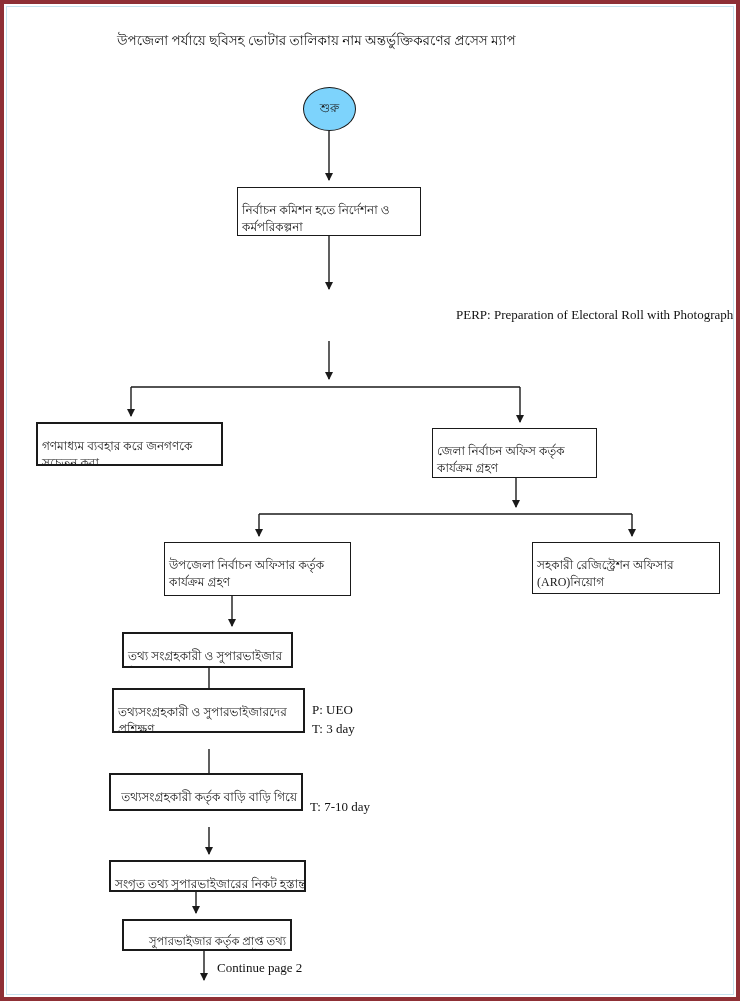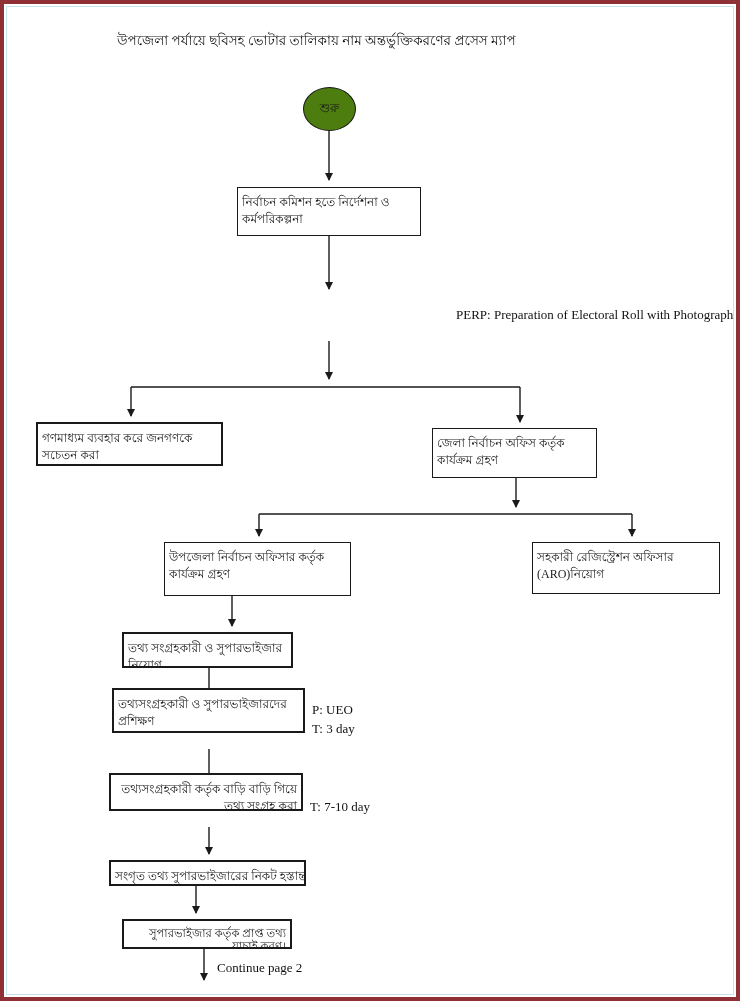--- a/index.html
+++ b/index.html
@@ -19,28 +19,28 @@
     pointer-events:none;
   }
   .title {
     position:absolute; left:113px; top:26px; width:420px;
     font-size:13.5px; color:#111;
   }
   .terminator {
     position:absolute; left:299px; top:83px; width:53px; height:44px;
     border:1px solid #1a1a1a; border-radius:50%;
     display:flex; align-items:center; justify-content:center;
-    font-size:12px; background:#4d7c0f;
+    font-size:12px; background:#7dd3fc;
   }
   .box {
     position:absolute;
     border:1px solid #1a1a1a;
     background:#fff;
     font-size:12px; line-height:1.4;
-    padding:6px 4px;
+    padding:14px 4px;
     overflow:hidden;
   }
   .box.thick { border-width:2px; }
   .annot {
     position:absolute;
     font-size:13px; color:#111;
     white-space:nowrap;
   }
   #connectors {
     position:absolute; left:0; top:0;

